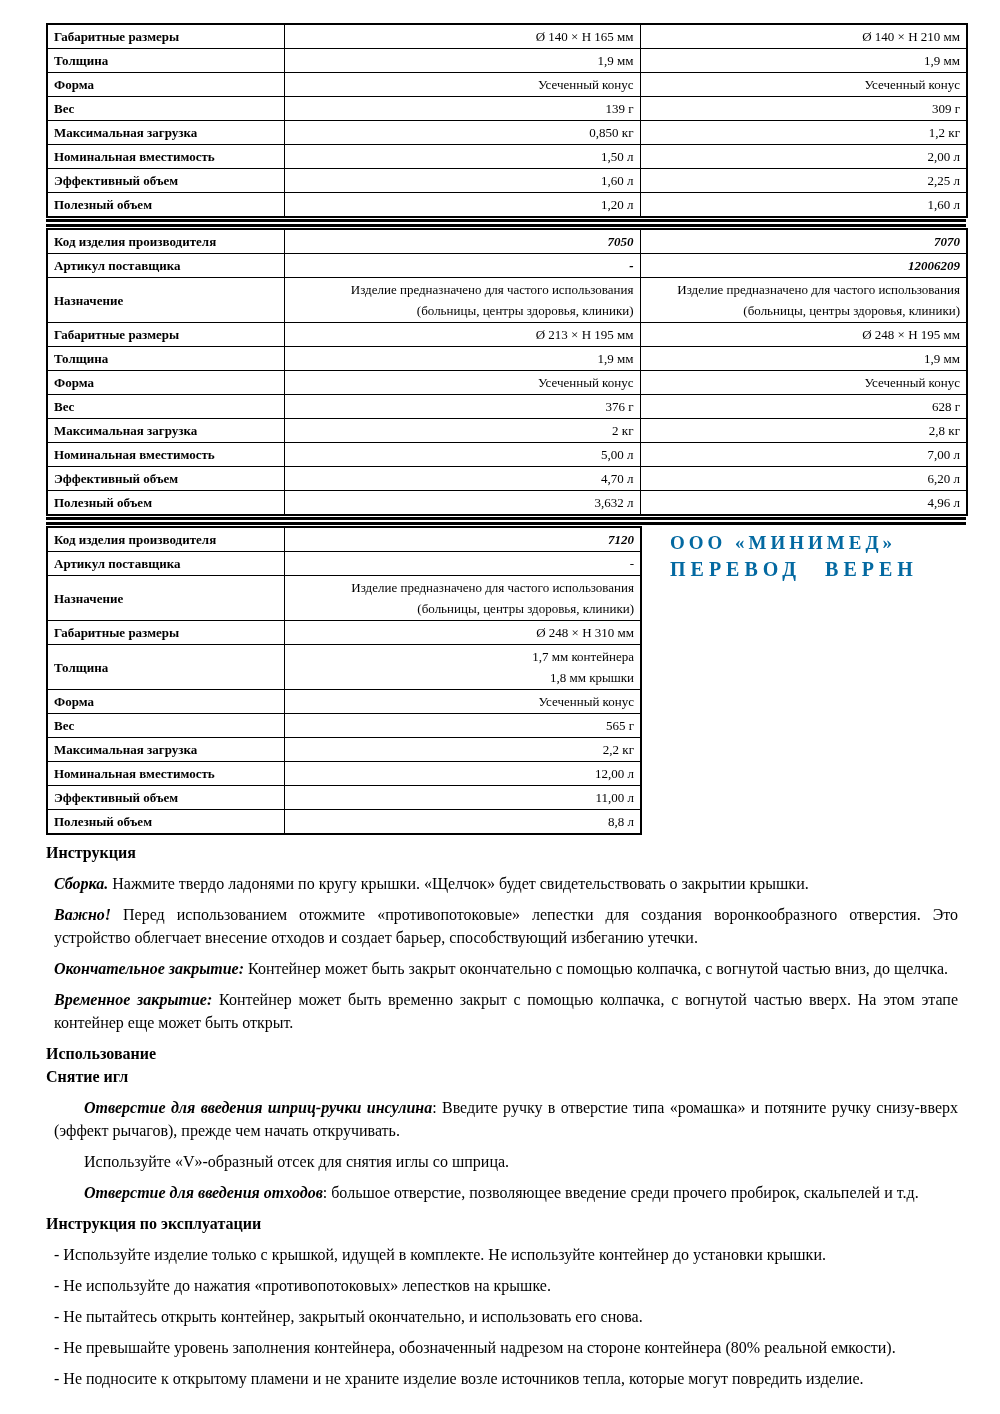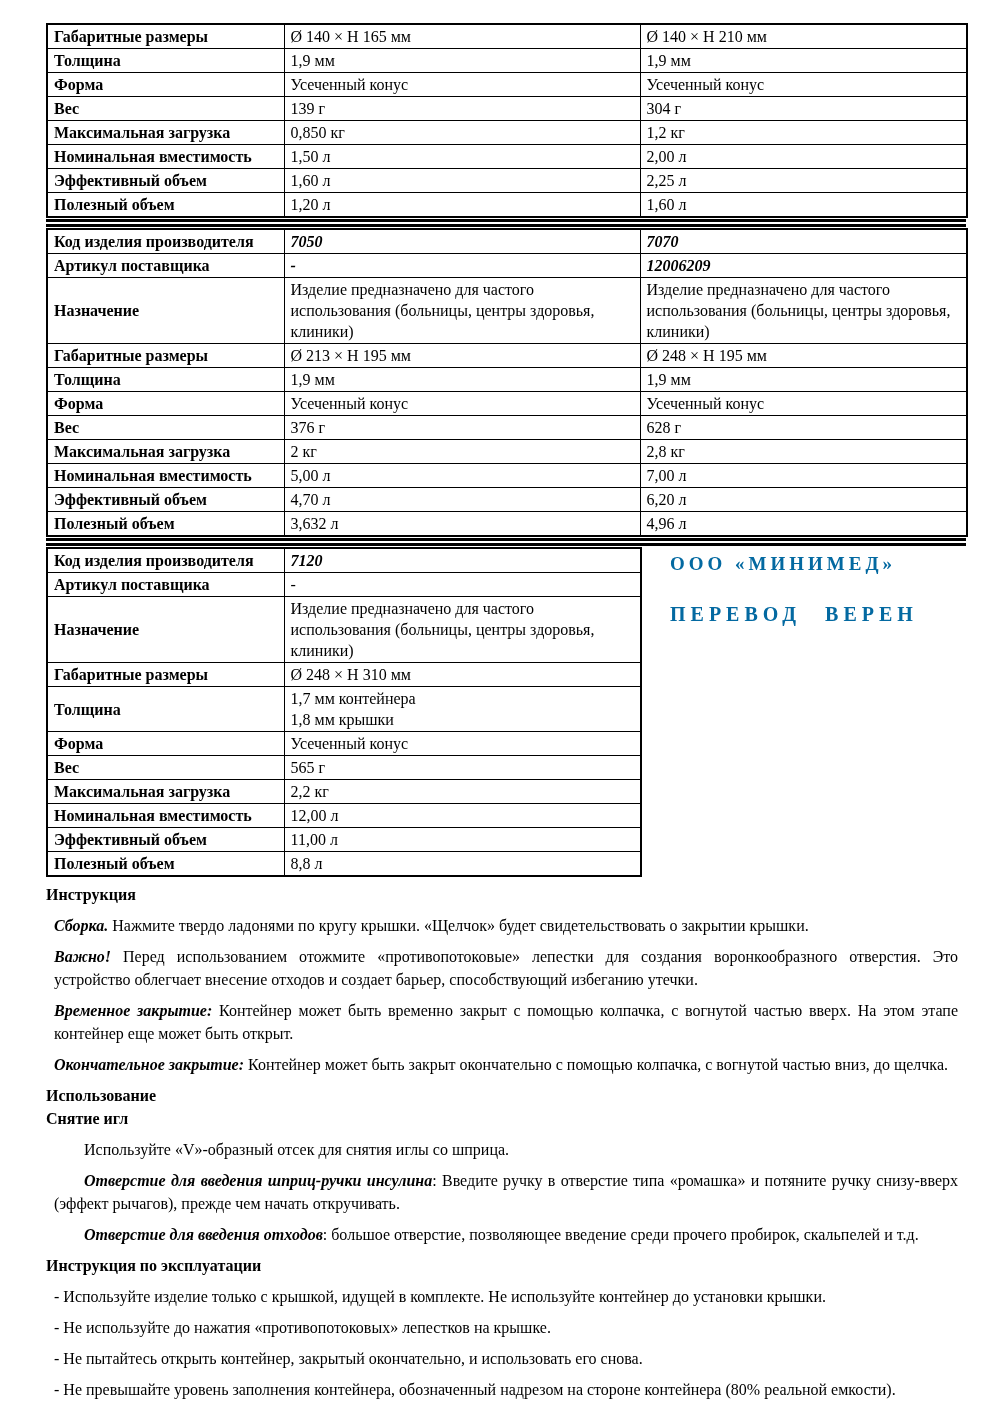--- a/index.html
+++ b/index.html
@@ -10,52 +10,52 @@
     font-family: "Liberation Serif", "DejaVu Serif", serif;
     color: #000;
     box-sizing: border-box;
     padding: 23px 0 0 46px;
     overflow: hidden;
   }
   table.spec {
     border-collapse: collapse;
     table-layout: fixed;
     width: 920px;
-    font-size: 16px;
+    font-size: 13px;
     border: 2px solid #000;
   }
   table.spec.narrow { width: 594px; }
   table.spec td {
     border: 1px solid #000;
     padding: 1px 6px;
     height: 21px;
     line-height: 21px;
     vertical-align: middle;
     overflow: hidden;
   }
   td.lbl { font-weight: bold; text-align: left; }
-  td.val { text-align: left; white-space: pre-line; line-height: 22px; }
+  td.val { text-align: right; white-space: pre-line; line-height: 22px; }
   td.bv  { font-weight: bold; font-style: italic; }
   .sep {
     width: 920px;
     height: 2px;
     border-top: 3px solid #000;
     border-bottom: 3px solid #000;
     margin: 1px 0;
   }
   .t3wrap { position: relative; }
   .stamp {
     position: absolute;
     left: 624px; top: 6px;
     color: #0369a1;
     font-weight: bold;
     white-space: nowrap;
   }
   .stamp-line1 { font-size: 19px; letter-spacing: 4px; }
-  .stamp-line2 { font-size: 20px; letter-spacing: 5px; word-spacing: 14px; margin-top: 28px; }
+  .stamp-line2 { font-size: 20px; letter-spacing: 5px; word-spacing: 14px; margin-top: 4px; }
   .body {
     width: 920px;
     margin-top: 6px;
     font-size: 16px;
     line-height: 23px;
     text-align: justify;
   }
   .body h3 {
     margin: 0;
     font-size: 16px;
@@ -90,21 +90,21 @@
           <td class="val">1,9 мм</td>
         </tr>
     <tr>
           <td class="lbl">Форма</td>
           <td class="val">Усеченный конус</td>
           <td class="val">Усеченный конус</td>
         </tr>
     <tr>
           <td class="lbl">Вес</td>
           <td class="val">139 г</td>
-          <td class="val">304 г</td>
+          <td class="val">309 г</td>
         </tr>
     <tr>
           <td class="lbl">Максимальная загрузка</td>
           <td class="val">0,850 кг</td>
           <td class="val">1,2 кг</td>
         </tr>
     <tr>
           <td class="lbl">Номинальная вместимость</td>
           <td class="val">1,50 л</td>
           <td class="val">2,00 л</td>
@@ -248,28 +248,28 @@
     <div class="stamp">
       <div class="stamp-line1">ООО «МИНИМЕД»</div>
       <div class="stamp-line2">ПЕРЕВОД ВЕРЕН</div>
     </div>
   </div>
 
   <div class="body">
     <h3>Инструкция</h3>
     <p><span class="lead">Сборка.</span> <span>Нажмите твердо ладонями по кругу крышки. «Щелчок» будет свидетельствовать о закрытии крышки.</span></p>
     <p><span class="lead">Важно!</span> <span>Перед использованием отожмите «противопотоковые» лепестки для создания воронкообразного отверстия. Это устройство облегчает внесение отходов и создает барьер, способствующий избеганию утечки.</span></p>
+    <p><span class="lead">Окончательное закрытие:</span> <span>Контейнер может быть закрыт окончательно с помощью колпачка, с вогнутой частью вниз, до щелчка.</span></p>
     <p><span class="lead">Временное закрытие:</span> <span>Контейнер может быть временно закрыт с помощью колпачка, с вогнутой частью вверх. На этом этапе контейнер еще может быть открыт.</span></p>
-    <p><span class="lead">Окончательное закрытие:</span> <span>Контейнер может быть закрыт окончательно с помощью колпачка, с вогнутой частью вниз, до щелчка.</span></p>
 
     <h3>Использование</h3>
 
     <h3>Снятие игл</h3>
+    <p class="ind"><span class="lead">Отверстие для введения шприц-ручки инсулина</span><span>: Введите ручку в отверстие типа «ромашка» и потяните ручку снизу-вверх (эффект рычагов), прежде чем начать откручивать.</span></p>
     <p class="ind">Используйте «V»-образный отсек для снятия иглы со шприца.</p>
-    <p class="ind"><span class="lead">Отверстие для введения шприц-ручки инсулина</span><span>: Введите ручку в отверстие типа «ромашка» и потяните ручку снизу-вверх (эффект рычагов), прежде чем начать откручивать.</span></p>
     <p class="ind"><span class="lead">Отверстие для введения отходов</span><span>: большое отверстие, позволяющее введение среди прочего пробирок, скальпелей и т.д.</span></p>
 
     <h3>Инструкция по эксплуатации</h3>
     <p>- Используйте изделие только с крышкой, идущей в комплекте. Не используйте контейнер до установки крышки.</p>
     <p>- Не используйте до нажатия «противопотоковых» лепестков на крышке.</p>
     <p>- Не пытайтесь открыть контейнер, закрытый окончательно, и использовать его снова.</p>
     <p>- Не превышайте уровень заполнения контейнера, обозначенный надрезом на стороне контейнера (80% реальной емкости).</p>
     <p>- Не подносите к открытому пламени и не храните изделие возле источников тепла, которые могут повредить изделие.</p>
 
   </div>

